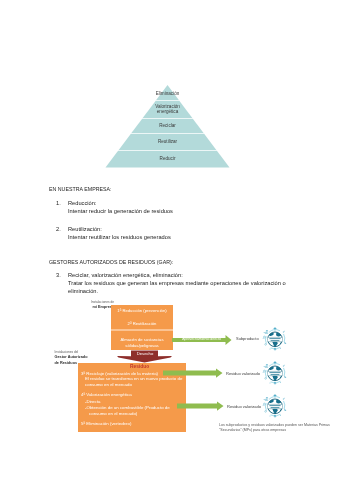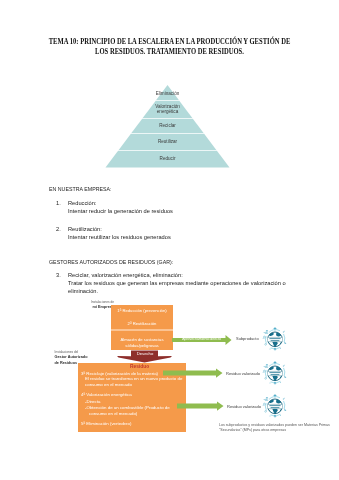--- a/index.html
+++ b/index.html
@@ -80,24 +80,20 @@
       <path d="M7.4,12.6 h11.2"></path>
       <path d="M8.6,14.6 h8.8"></path>
     </g>
     <path d="M5.6,11.4 h14.8 M5.6,15.7 h14.8" stroke="#0f5d78" stroke-width="0.35" fill="none"></path>
   </g>
 </defs>
 </svg>
 
 <div class="page">
 
-  <div id="title">
-    <span>TEMA 10: PRINCIPIO DE LA ESCALERA EN LA PRODUCCIÓN Y GESTIÓN DE</span>
-    <span>LOS RESIDUOS. TRATAMIENTO DE RESIDUOS.</span>
-  </div>
 
   <div id="pyramid">
     <svg viewBox="0 0 125 83" width="125" height="83">
       <polygon points="62.5,0.0 73.8,15.0 51.2,15.0" fill="#b3dada"></polygon>
       <polygon points="50.7,15.7 74.3,15.7 87.3,33.0 37.7,33.0" fill="#b3dada"></polygon>
       <polygon points="37.2,33.7 87.8,33.7 98.6,48.0 26.4,48.0" fill="#b3dada"></polygon>
       <polygon points="25.9,48.7 99.1,48.7 111.3,65.0 13.7,65.0" fill="#b3dada"></polygon>
       <polygon points="13.1,65.7 111.9,65.7 124.5,82.5 0.5,82.5" fill="#b3dada"></polygon>
     </svg>
     <div class="pyr-label" style="top:5.5px">Eliminación</div>

